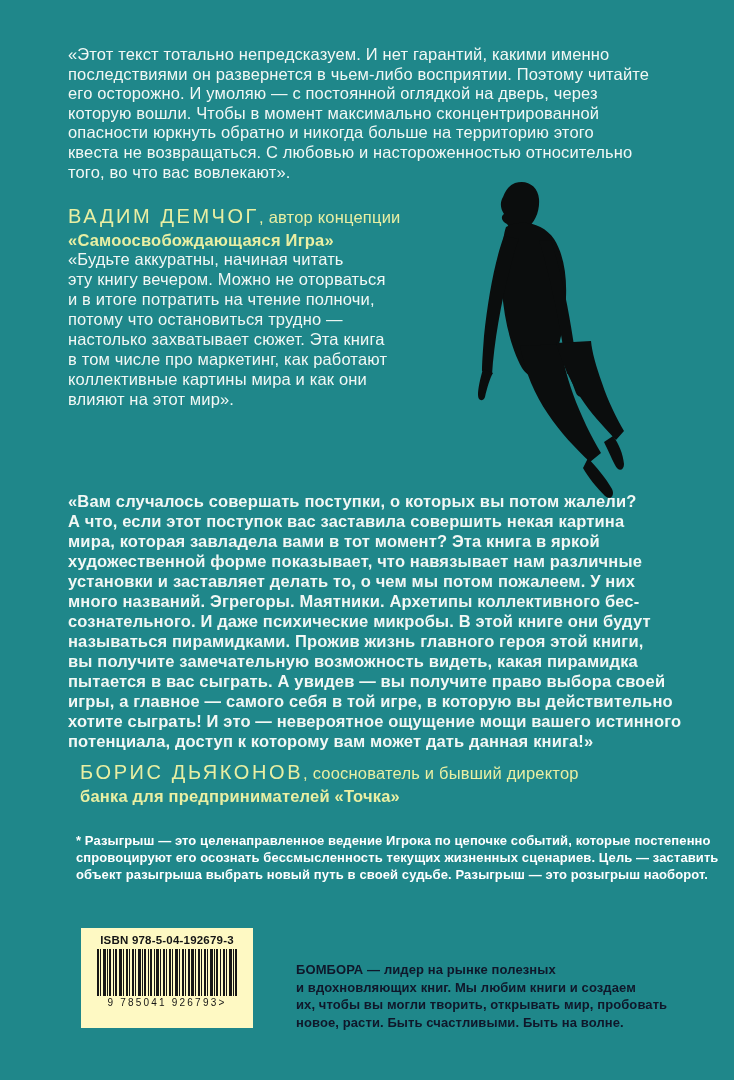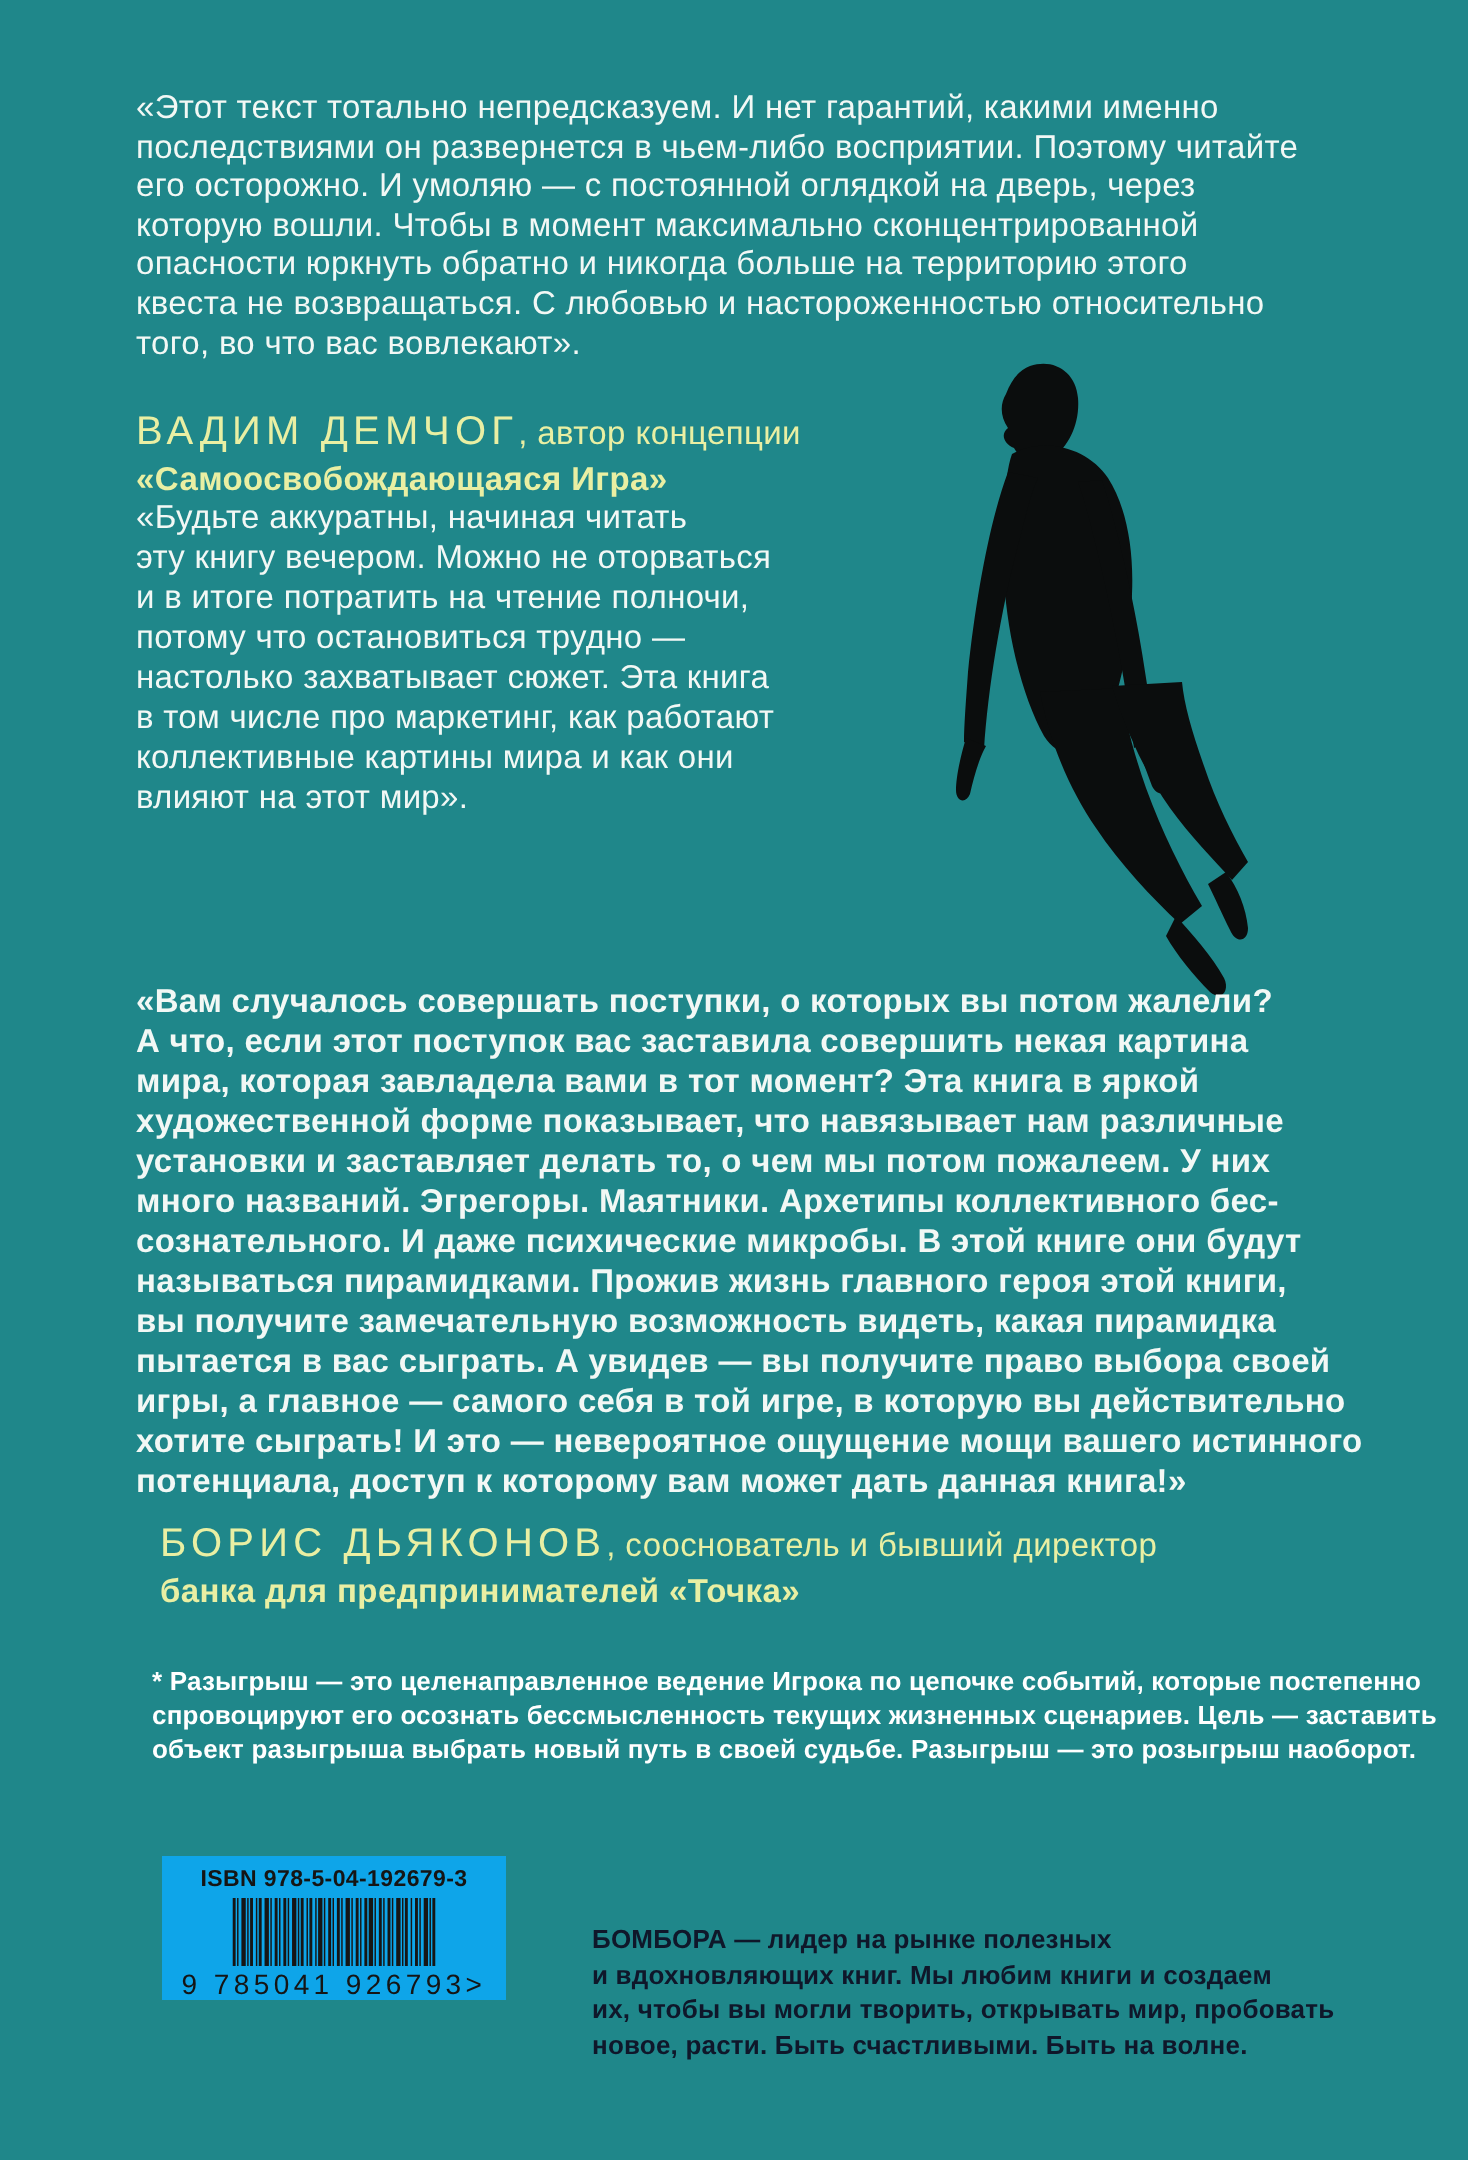--- a/index.html
+++ b/index.html
@@ -33,27 +33,27 @@
     position:absolute;left:76px;top:832px;width:650px;
     color:#ffffff;font-size:13px;font-weight:bold;line-height:17.2px;
     white-space:pre-line;letter-spacing:.1px;
   }
 
   
   .silhouette{position:absolute;left:452px;top:180px;width:196px;height:338px;}
 
   
   .barcode-box{
-    position:absolute;left:81px;top:928px;width:172px;height:72px;
-    background:#0ea5e9;display:flex;flex-direction:column;align-items:center;
+    position:absolute;left:81px;top:928px;width:172px;height:100px;
+    background:#fef9c3;display:flex;flex-direction:column;align-items:center;
     padding-top:6px;box-sizing:border-box;
   }
   .isbn{font-size:11.5px;font-weight:bold;color:#151515;letter-spacing:.2px;}
   .bars{margin-top:3px;}
-  .bar-digits{font-size:14px;color:#151515;letter-spacing:2.2px;margin-top:1px;}
+  .bar-digits{font-size:10px;color:#151515;letter-spacing:2.2px;margin-top:1px;}
 
   .publisher-logo{position:absolute;left:294px;top:915px;display:flex;align-items:flex-start;}
   .logo-text{margin-left:8px;display:flex;flex-direction:column;}
   .logo-name{font-size:21px;font-weight:bold;color:#262626;letter-spacing:.5px;line-height:22px;}
   .logo-type{font-size:8.5px;font-weight:bold;color:#262626;letter-spacing:2.4px;margin-top:1px;}
   .publisher-desc{
     position:absolute;left:296px;top:961px;width:400px;
     color:#0f172a;font-size:13px;font-weight:bold;line-height:17.6px;
     white-space:pre-line;letter-spacing:.1px;
   }

